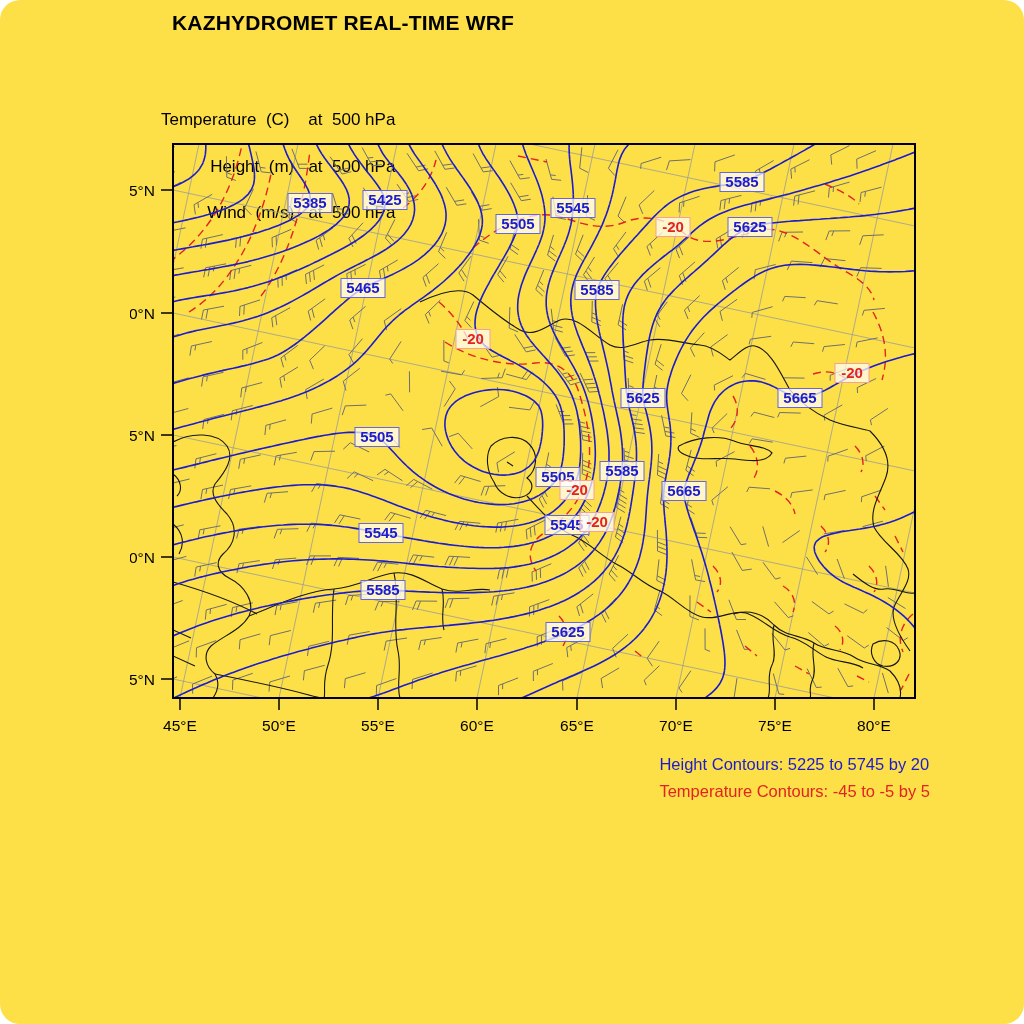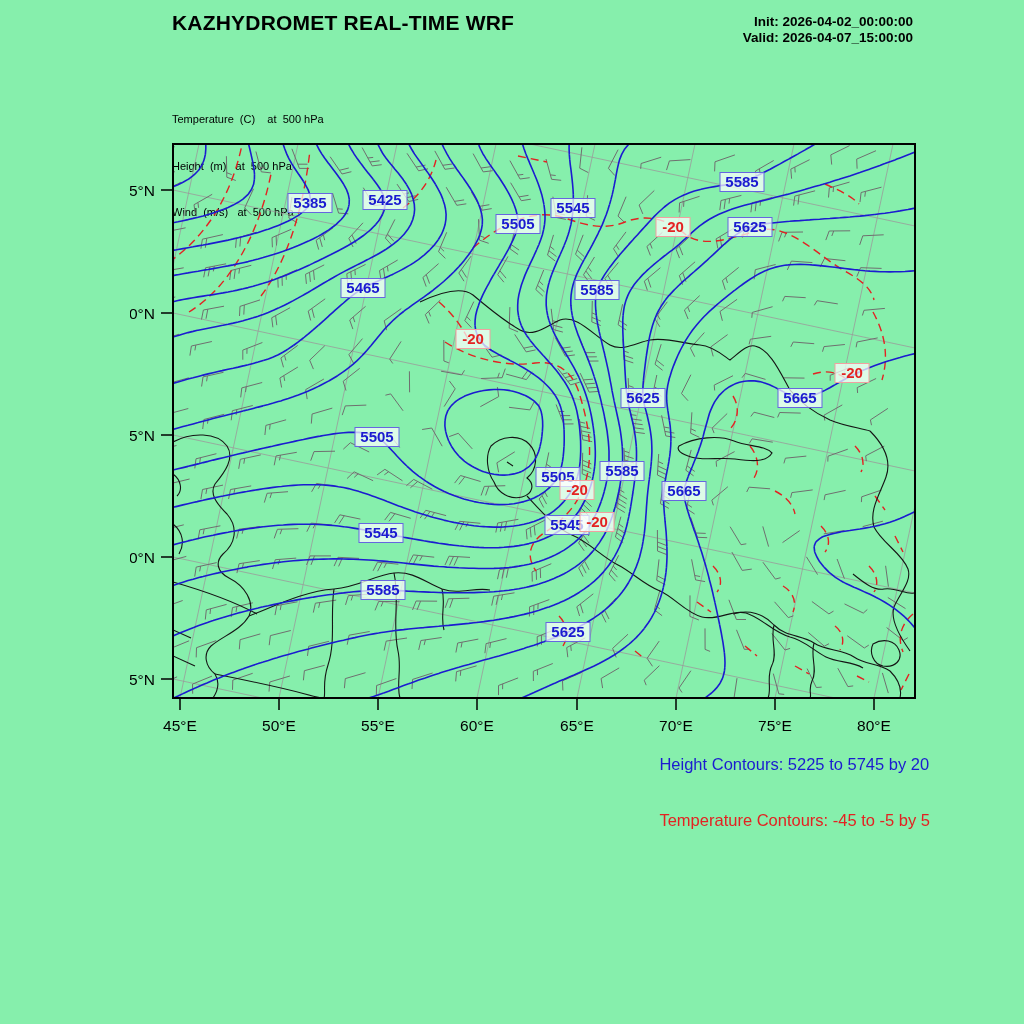--- a/index.html
+++ b/index.html
@@ -1,34 +1,30 @@
 <!DOCTYPE html>
 <html><head>
 <meta charset="utf-8">
 <style>
   html,body{margin:0;padding:0;background:#fff;}
-  #page{position:relative;width:1024px;height:1024px;background:#86efac;overflow:hidden;
-        font-family:"Liberation Sans",sans-serif;}
+  #page{position:relative;width:1024px;height:1024px;background:#fde047;overflow:hidden;
+        font-family:"Liberation Sans",sans-serif;border-radius:20px;}
   .title{position:absolute;left:172px;top:11px;font-size:21px;font-weight:bold;color:#000;letter-spacing:0.2px;}
   .times{position:absolute;top:14px;right:111px;text-align:right;font-size:13.5px;font-weight:bold;color:#000;line-height:16px;}
-  .params{position:absolute;left:172px;top:81px;font-size:11px;color:#000;line-height:15.5px;white-space:pre;}
+  .params{position:absolute;left:161px;top:81px;font-size:17px;color:#000;line-height:15.5px;white-space:pre;text-align:right;}
   .legend{position:absolute;top:751px;right:94px;text-align:left;font-size:16.5px;line-height:27px;}
   svg text{font-family:"Liberation Sans",sans-serif;}
 </style>
 </head>
 <body>
 
 <div id="page">
 
   <div class="title">KAZHYDROMET REAL-TIME WRF</div>
 
-  <div class="times">
-    <div>Init: 2026-04-02_00:00:00</div>
-    <div>Valid: 2026-04-07_15:00:00</div>
-  </div>
 
   <div class="params">
     <div>Temperature  (C)    at  500 hPa</div>
     <div>Height  (m)   at  500 hPa</div>
     <div>Wind  (m/s)   at  500 hPa</div>
   </div>
 
   <svg id="fig" width="810" height="610" style="position:absolute;left:130px;top:130px;" xmlns="http://www.w3.org/2000/svg">
     <defs>
       <clipPath id="mclip">
@@ -234,16 +230,16 @@
         <text x="546" y="601" text-anchor="middle" font-size="15.5" fill="#000">70°E</text>
         <line x1="645" y1="568" x2="645" y2="580" stroke="#000" stroke-width="1.5"></line>
         <text x="645" y="601" text-anchor="middle" font-size="15.5" fill="#000">75°E</text>
         <line x1="744" y1="568" x2="744" y2="580" stroke="#000" stroke-width="1.5"></line>
         <text x="744" y="601" text-anchor="middle" font-size="15.5" fill="#000">80°E</text>
       </g>
   </svg>
 
   <div class="legend">
     <div id="legend-hgt" style="color: rgb(27, 27, 208);">Height Contours: 5225 to 5745 by 20</div>
-    <div id="legend-tmp" style="color: rgb(227, 34, 34); margin-top: 29px;">Temperature Contours: -45 to -5 by 5</div>
+    <div id="legend-tmp" style="color: rgb(227, 34, 34);">Temperature Contours: -45 to -5 by 5</div>
   </div>
 
 </div>
 
 </body></html>

